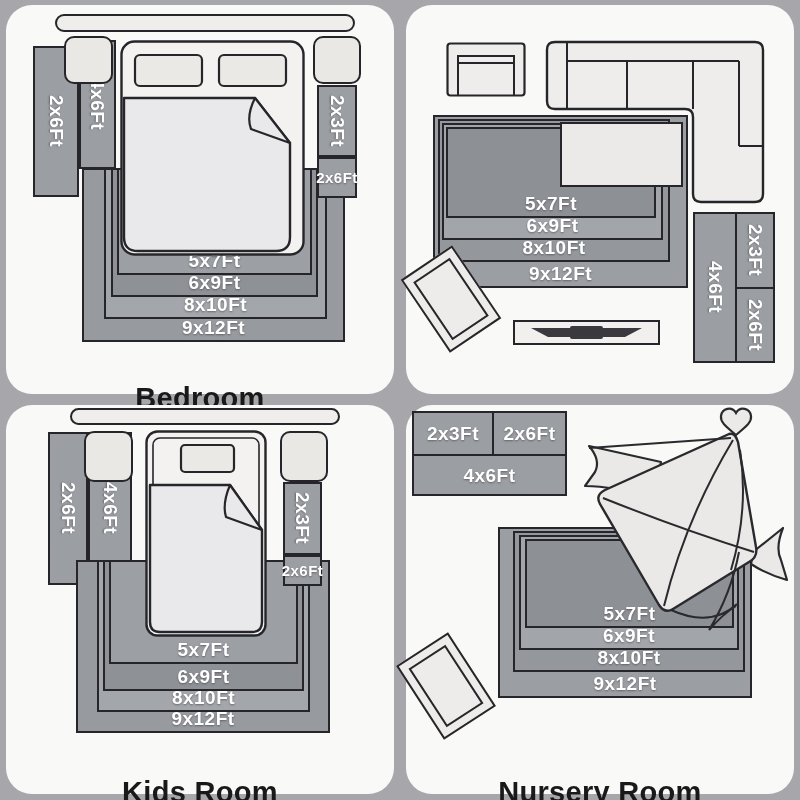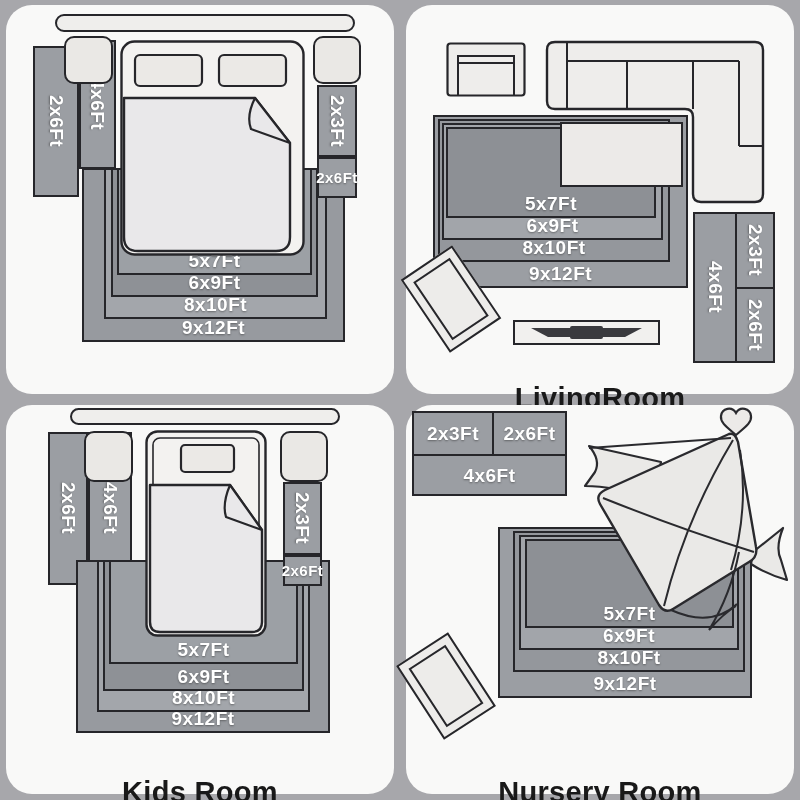--- a/index.html
+++ b/index.html
@@ -71,20 +71,21 @@
       <rect x="1.5" y="1.5" width="182" height="213" rx="13" fill="#f3f2f0" stroke="#26262a" stroke-width="2.4"></rect>
       <rect x="15" y="15" width="67" height="31" rx="5" fill="#ebe9e6" stroke="#26262a" stroke-width="2.2"></rect>
       <rect x="99" y="15" width="67" height="31" rx="5" fill="#ebe9e6" stroke="#26262a" stroke-width="2.2"></rect>
       <path d="M4,58 H135 L170,103 V197 Q170,211 156,211 H18 Q4,211 4,197 Z" fill="#e9e8ea" stroke="#26262a" stroke-width="2.4" stroke-linejoin="round"></path>
       <path d="M135,58 Q126,76 131,89 L170,103 Z" fill="#e9e8ea" stroke="#26262a" stroke-width="2.2" stroke-linejoin="round"></path>
     </svg>
 
     <div class="furn night abs" style="left:64px;top:36px;width:49px;height:48px;"></div>
     <div class="furn night abs" style="left:313px;top:36px;width:48px;height:48px;"></div>
 
+    <h2 class="room-title" style="top:358px;">Bedroom</h2>
   </section>
 
   <section class="q ln" style="left:400px;top:0;">
     <div class="panel"></div>
 
     <svg style="left:46px;top:42px;" width="80" height="55" viewBox="0 0 80 55">
       <rect x="1.5" y="1.5" width="77" height="52" rx="3" fill="#eeedeb" stroke="#26262a" stroke-width="2.2"></rect>
       <path d="M12,53 V14 H68 V53 M12,21 H68" fill="none" stroke="#26262a" stroke-width="2"></path>
     </svg>
 
@@ -122,21 +123,20 @@
       <span class="rlabel vert">2x3Ft</span>
     </div>
     <div class="rug g-side vwrap" style="left:335px;top:287px;width:40px;height:76px;">
       <span class="rlabel vert">2x6Ft</span>
     </div>
 
     <div class="mat" style="left:20px;top:255px;transform:rotate(-34deg);">
       <div class="inner"></div>
     </div>
 
-    <h2 class="room-title" style="top:358px;">LivingRoom</h2>
   </section>
 
   <section class="q bk" style="left:0;top:400px;">
     <div class="panel"></div>
 
     <div class="furn headboard abs" style="left:70px;top:8px;width:270px;height:17px;"></div>
 
     <div class="rug g-side vwrap" style="left:48px;top:32px;width:40px;height:153px;">
       <span class="rlabel vert">2x6Ft</span>
     </div>

